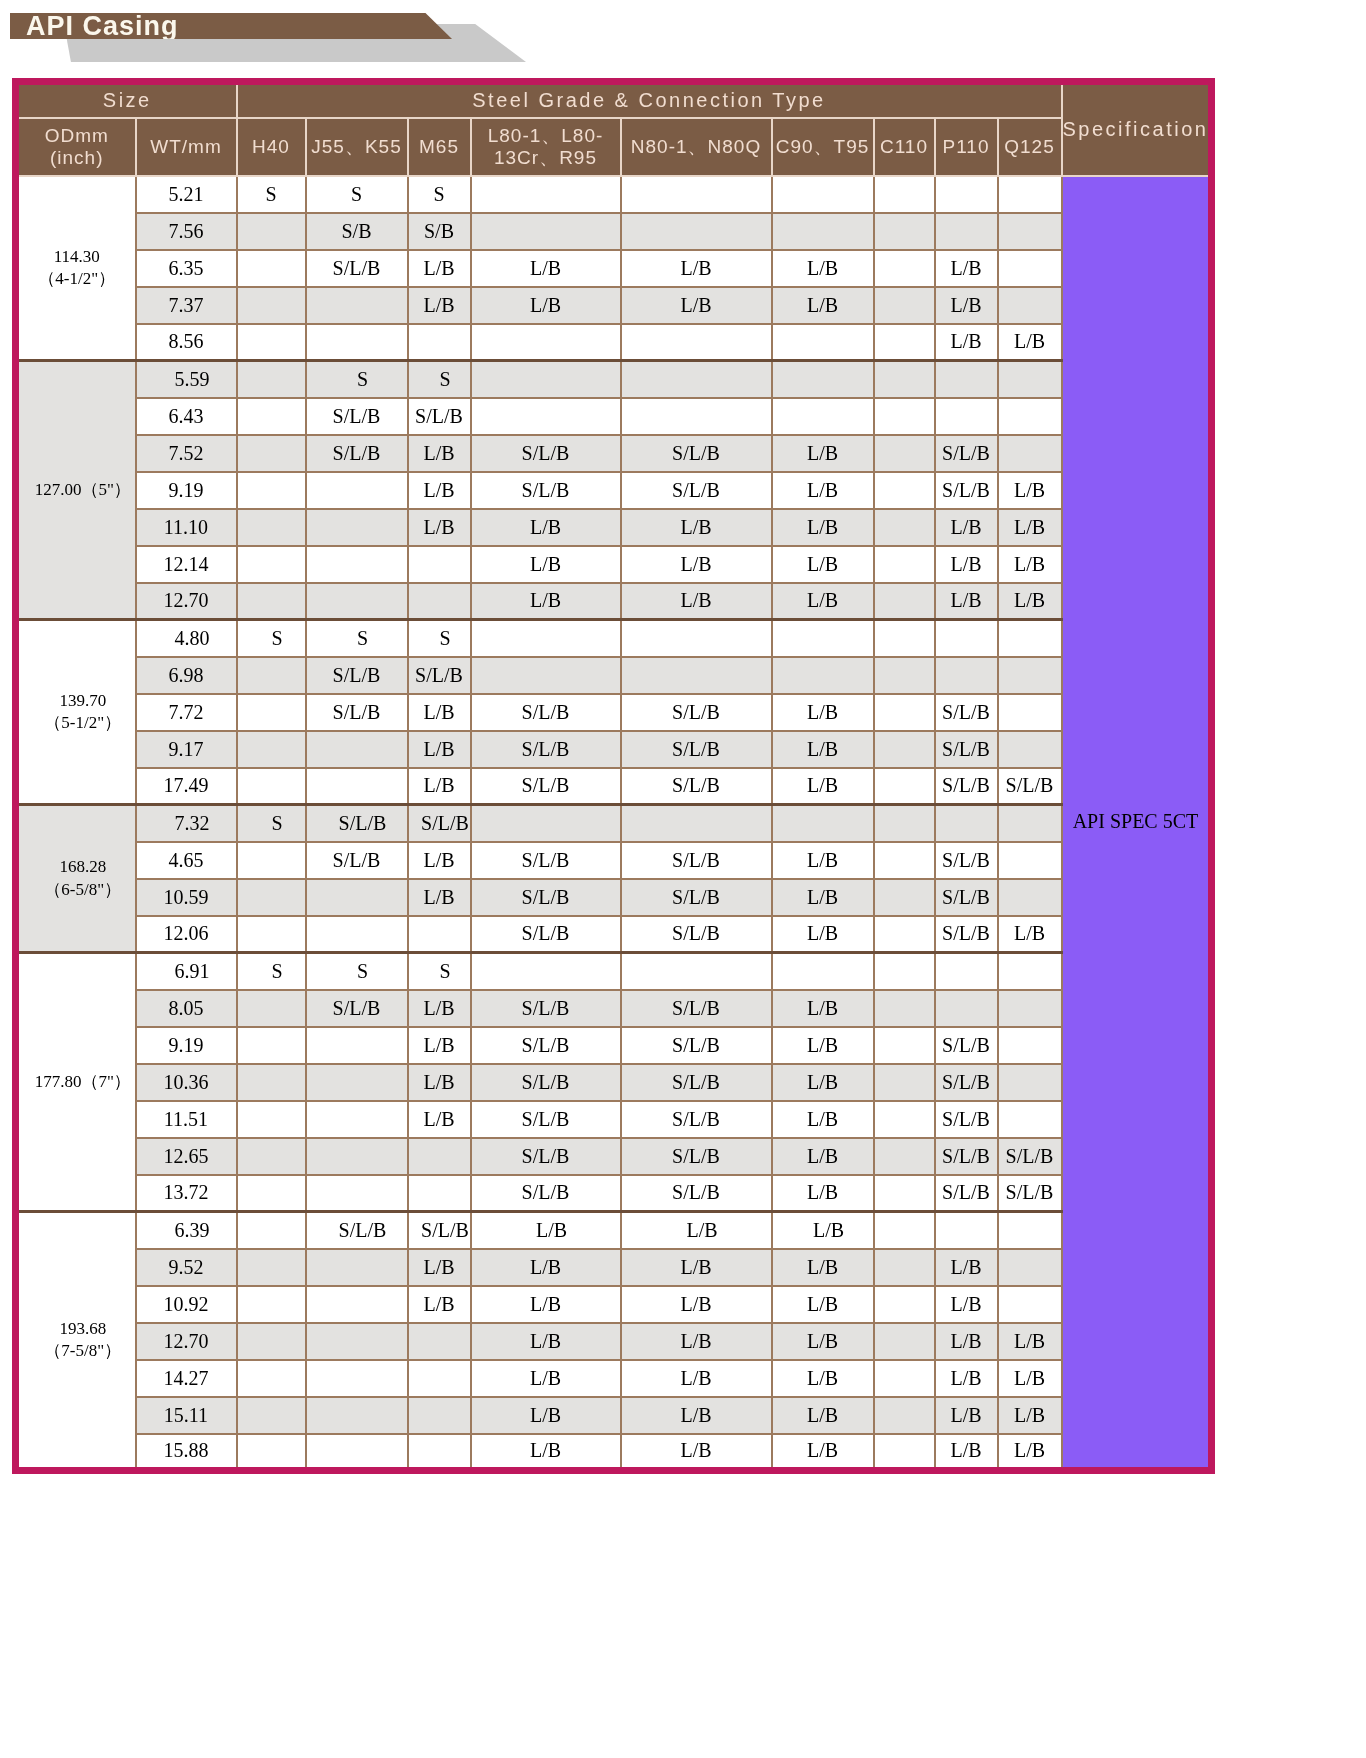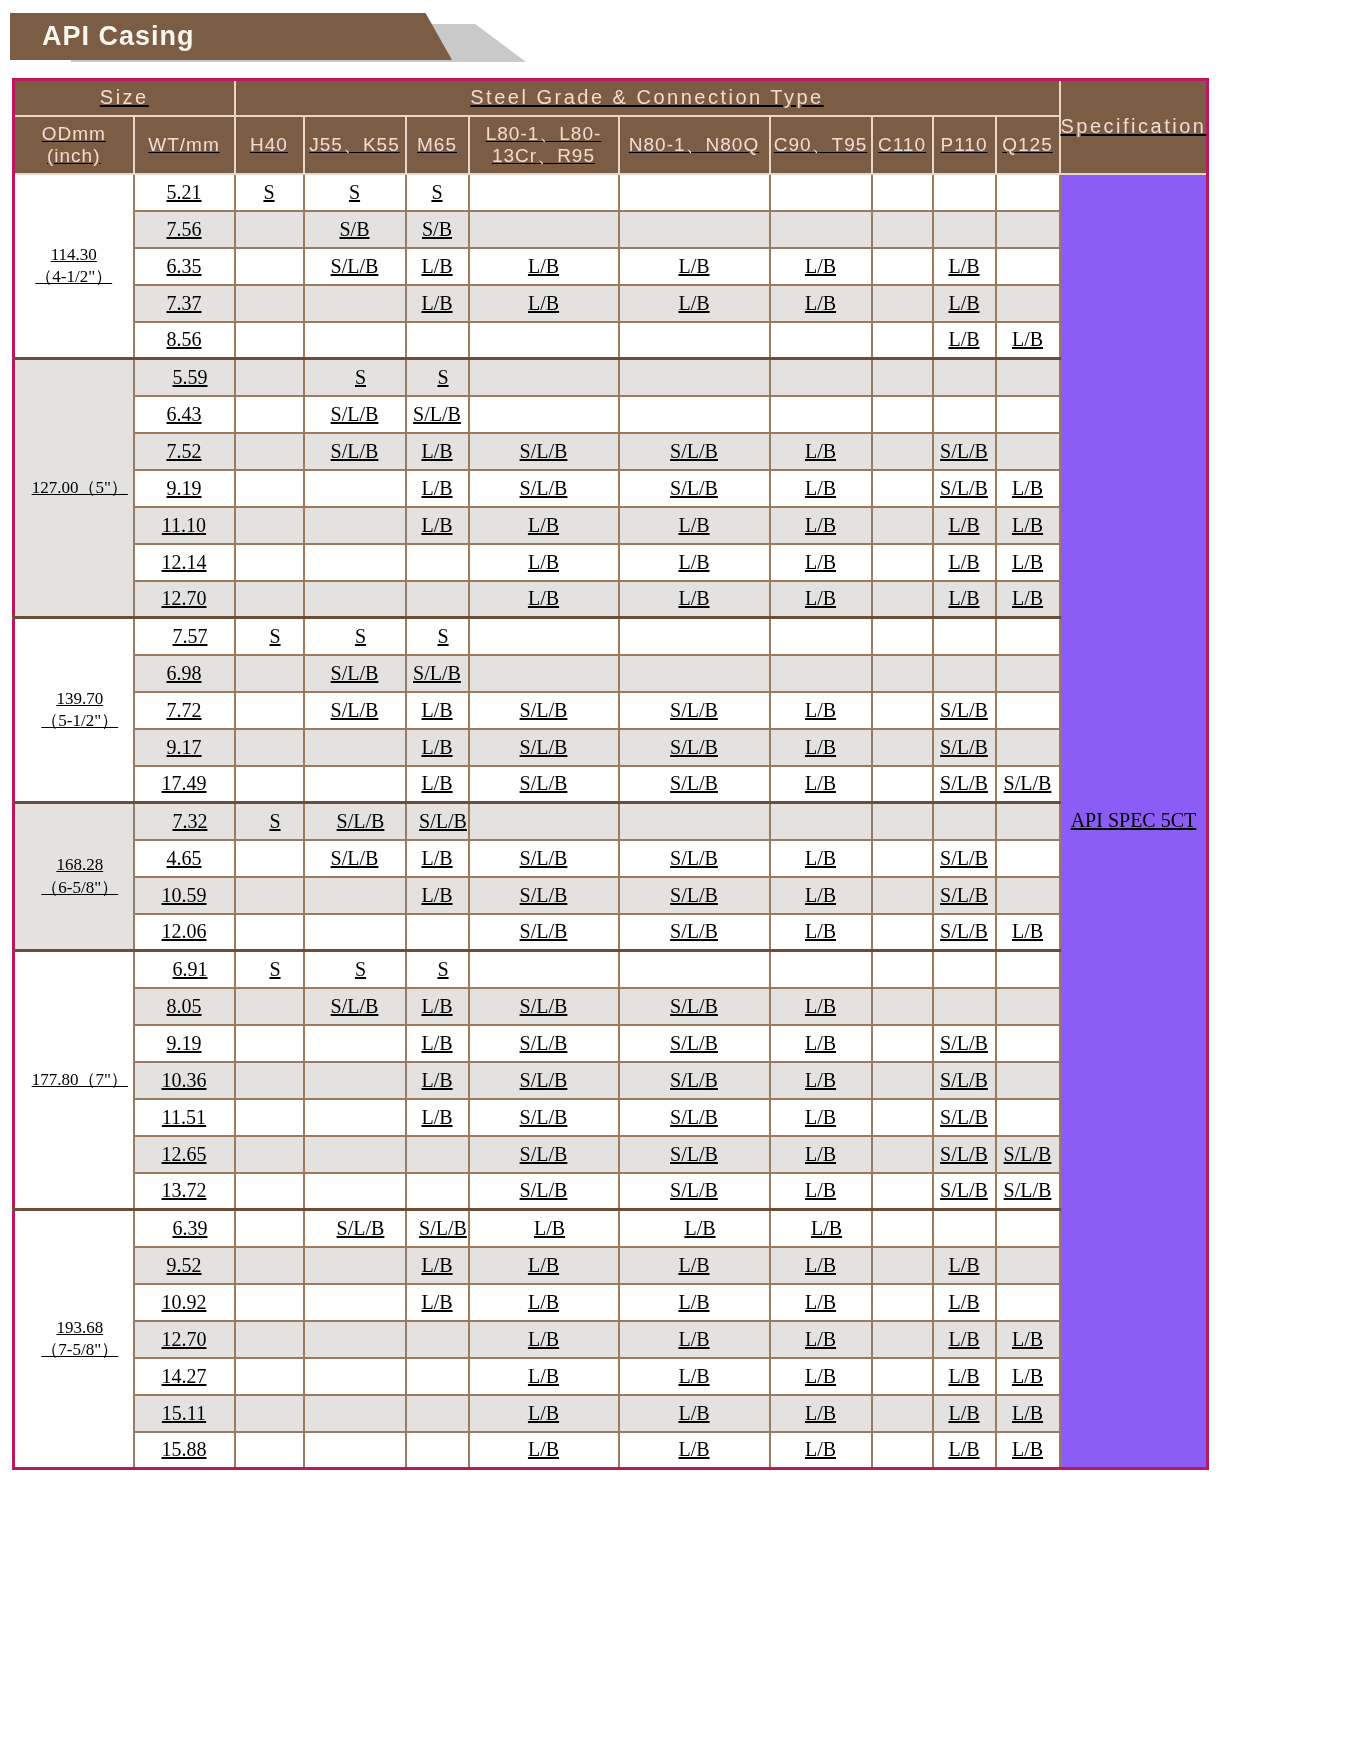--- a/index.html
+++ b/index.html
@@ -10,36 +10,35 @@
     overflow:hidden;
   }
   
   .banner-wrap{position:relative;height:60px;margin-top:6px;}
   .banner-shadow{
     position:absolute;left:64px;top:18px;width:462px;height:38px;
     background:#c9c9c9;
     clip-path:polygon(0 0,89% 0,100% 100%,1.5% 100%);
   }
   .banner{
-    position:absolute;left:10px;top:7px;width:442px;height:47px;
+    position:absolute;left:10px;top:7px;width:442px;height:26px;
     background:#7b5c45;
     clip-path:polygon(0 0,94% 0,100% 100%,0 100%);
     display:flex;align-items:center;
-    padding-left:32px;box-sizing:border-box;
+    padding-left:16px;box-sizing:border-box;
   }
   .banner span{
     color:#fbf7ec;font-size:27px;font-weight:600;letter-spacing:1px;
   }
   
   table{
     border-collapse:collapse;
     table-layout:fixed;
     margin:12px 0 0 12px;
-    border:3px solid #be185d;
-    text-decoration:underline;
+    border:7px solid #be185d;
   }
   th,td{padding:0;text-align:center;vertical-align:middle;box-sizing:border-box;}
   thead th{
     background:#7b5c45;color:#f1ddd0;
     font-weight:normal;font-size:19px;letter-spacing:1px;
     border:2px solid #e8d6c8;
     line-height:1.15;
   }
   tr.hrow1 th{height:36px;font-size:20px;letter-spacing:2.5px;}
   tr.hrow2 th{height:58px;}
@@ -247,21 +246,21 @@
         <td class="cg">L/B</td>
         <td class="cg">L/B</td>
         <td class="cg">L/B</td>
         <td class="cg"></td>
         <td class="cg">L/B</td>
         <td class="cg">L/B</td>
       </tr>
       <tr class="gs">
         <td rowspan="5" class="od pre cw">139.70
 （5-1/2"）</td>
-        <td class="wt cw">7.57</td>
+        <td class="wt cw">4.80</td>
         <td class="cw">S</td>
         <td class="cw">S</td>
         <td class="cw">S</td>
         <td class="cw"></td>
         <td class="cw"></td>
         <td class="cw"></td>
         <td class="cw"></td>
         <td class="cw"></td>
         <td class="cw"></td>
       </tr>

